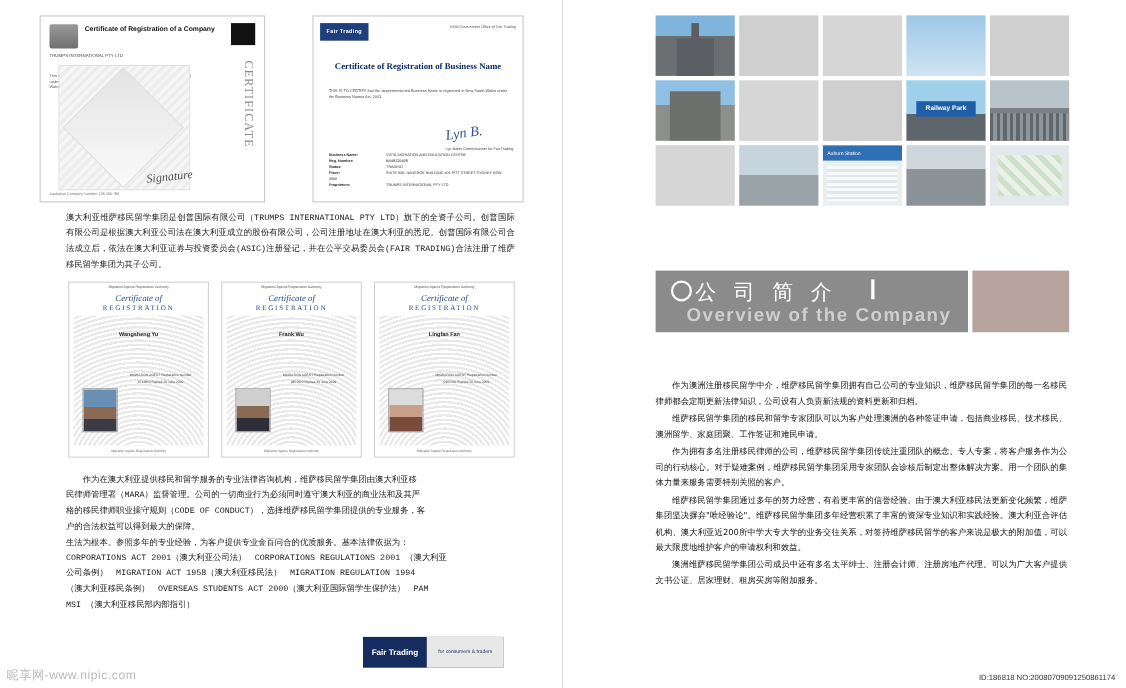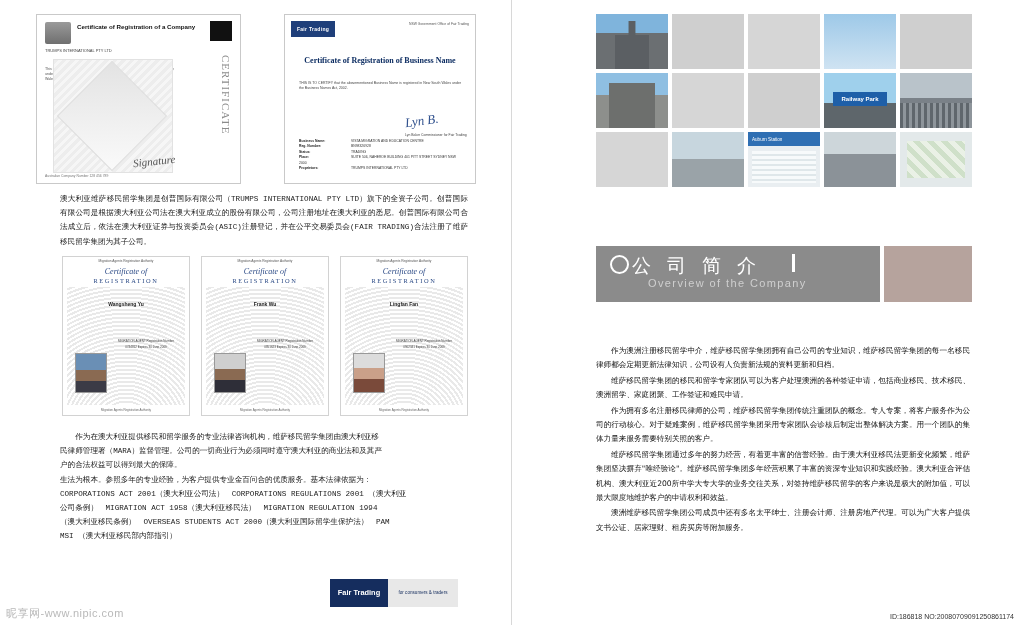--- a/index.html
+++ b/index.html
@@ -122,22 +122,22 @@
   .t-map:after{content:"";position:absolute;left:10%;top:16%;width:80%;height:68%;
      background:repeating-linear-gradient(45deg,#cfe0c9 0 5px,#eaf1e6 5px 10px);}
 
   
   .ovl{position:absolute;left:596px;top:246px;width:376px;height:56px;}
   .ovl .band{position:absolute;left:0;top:0;width:284px;height:56px;background:#8b8b8b;}
   .ovl .band2{position:absolute;left:288px;top:0;width:88px;height:56px;background:#b6a39d;}
   .ovl .cn{position:absolute;left:14px;top:7px;font-size:19px;color:#ffffff;letter-spacing:5px;
      font-family:"DejaVu Sans", sans-serif;}
   .ovl .ring{position:absolute;left:14px;top:9px;width:15px;height:15px;border:2px solid #fff;border-radius:50%;}
-  .ovl .en{position:absolute;left:52px;top:31px;font-size:11px;color:#cfcfcf;letter-spacing:1.4px;
-     font-family:"Liberation Sans", sans-serif;}
+  .ovl .en{position:absolute;left:28px;top:31px;font-size:17px;color:#cfcfcf;letter-spacing:1.4px;
+     font-family:"Liberation Sans", sans-serif;font-weight:bold;}
   .ovl .bar{position:absolute;left:196px;top:8px;width:3px;height:18px;background:#fff;}
 
   .rp-text{position:absolute;left:596px;top:344px;width:374px;font-size:7.6px;color:#111;
      line-height:14.4px;text-align:justify;font-family:"DejaVu Sans", sans-serif;}
   .rp-text p{margin:0 0 1px 0;text-indent:15px;}
 
   .rp-id{position:absolute;right:10px;bottom:5px;font-size:7px;color:#333;}
 </style>
 </head>
 <body>
@@ -224,20 +224,21 @@
 Registration Number
 0902341
 Expires 30 June 2009</div>
       <div class="foot">Migration Agents Registration Authority</div>
     </div>
   </div>
 
   <div class="para-block p2">
     <span class="ln">　　作为在澳大利亚提供移民和留学服务的专业法律咨询机构，维萨移民留学集团由澳大利亚移</span>
     <span class="ln">民律师管理署（MARA）监督管理。公司的一切商业行为必须同时遵守澳大利亚的商业法和及其严</span>
+    <span class="ln">格的移民律师职业操守规则（CODE OF CONDUCT），选择维萨移民留学集团提供的专业服务，客</span>
     <span class="ln">户的合法权益可以得到最大的保障。</span>
     <span class="ln">生法为根本。参照多年的专业经验，为客户提供专业金百问合的优质服务。基本法律依据为：</span>
     <span class="ln">CORPORATIONS ACT 2001（澳大利亚公司法）　CORPORATIONS REGULATIONS 2001 （澳大利亚</span>
     <span class="ln">公司条例）　MIGRATION ACT 1958（澳大利亚移民法）　MIGRATION REGULATION 1994</span>
     <span class="ln">（澳大利亚移民条例）　OVERSEAS STUDENTS ACT 2000（澳大利亚国际留学生保护法）　PAM</span>
     <span class="ln">MSI （澳大利亚移民部内部指引）</span>
   </div>
 
   <div class="logos">
     <div class="logo-ft">

